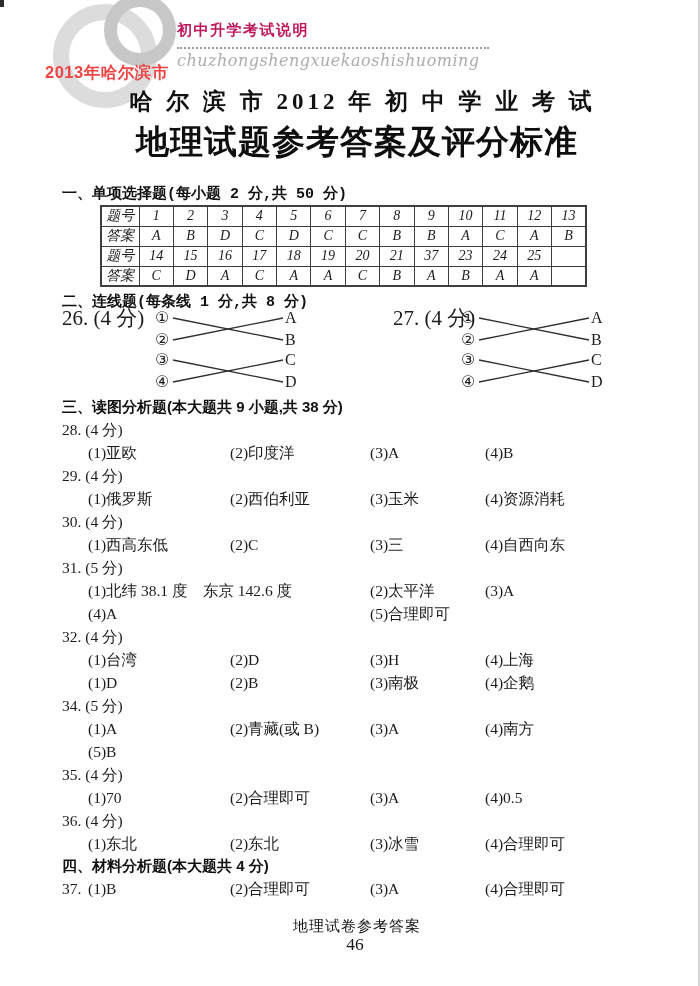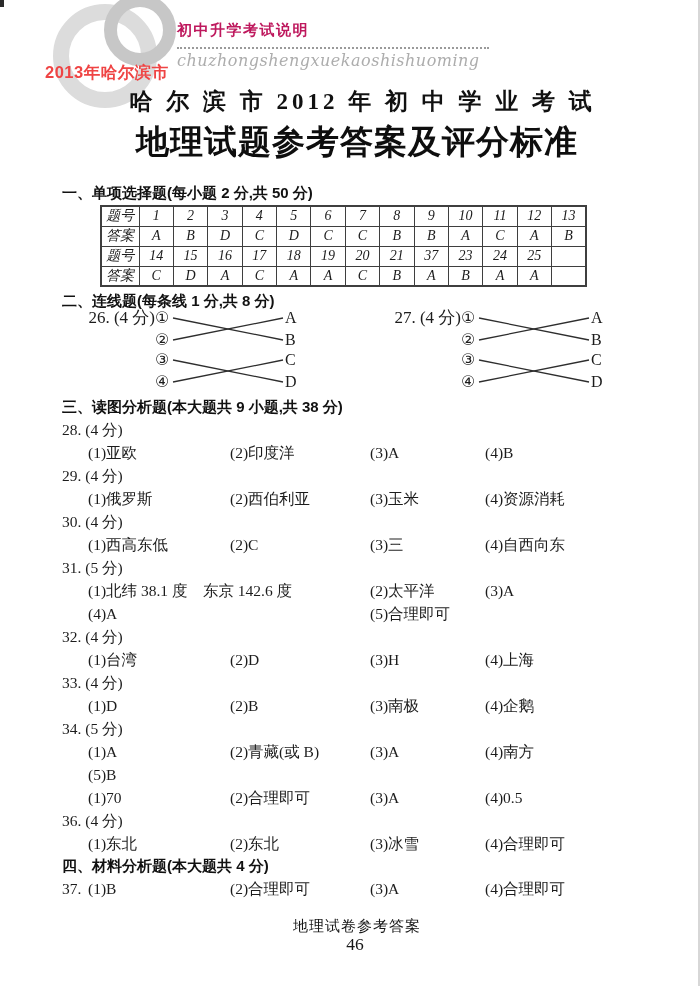--- a/index.html
+++ b/index.html
@@ -39,21 +39,21 @@
     font-size:23px; letter-spacing:4px; color:#111; white-space:nowrap;padding-left:27px;
   }
   .sub-title {
     position:absolute; left:0; top:120px; width:100%; text-align:center;
     font-family:"Liberation Serif", serif; font-weight:bold;
     font-size:33px; letter-spacing:1px; color:#0e0e0e; white-space:nowrap;padding-left:16px;
   }
 
   .sec-head-abs {
     position:absolute; left:62px;
-    font-family:Liberation Sans, sans-serif; font-weight:bold;
+    font-family:Liberation Mono, monospace; font-weight:bold;
     font-size:15px; color:#111; white-space:nowrap;
   }
   #sec1 { top:184px; }
   #sec2 { top:292px; }
 
   
   .ans-table {
     position:absolute; left:100px; top:205px; width:487px;
     border-collapse:collapse; table-layout:fixed;
     font-family:"Liberation Serif", serif; font-size:14px;
@@ -62,21 +62,21 @@
   .ans-table td {
     border:1px solid #3f3f3f; height:20px; text-align:center;
     vertical-align:middle; overflow:hidden; white-space:nowrap;font-style:italic;
   }
   .ans-table td.lab { width:38px; }
 
   
   .match-block { position:absolute; top:308px; display:flex; }
   #q26-block { left:62px; }
   #q27-block { left:393px; }
-  .match-label { font-size:17px; line-height:20px; white-space:nowrap;text-align:right; }
+  .match-label { font-size:21px; line-height:20px; white-space:nowrap; }
   #q26-block .match-label { width:93px; }
   #q27-block .match-label { width:68px; }
   .match-diagram { position:relative; width:150px; height:86px; }
   .m-item { position:absolute; height:20px; line-height:20px; }
   .m-num  { left:0; font-family:"DejaVu Sans", sans-serif; font-size:16px; }
   .m-let  { left:130px; font-family:"Liberation Serif", serif; font-size:16px; }
   .r0{top:0;} .r1{top:22px;} .r2{top:42px;} .r3{top:64px;}
   .match-lines { position:absolute; left:16px; top:0; }
   .match-lines line { stroke:#2e2e2e; stroke-width:1.3; }
 
@@ -273,21 +273,20 @@
     </div>
 
     <div class="q-num">32. (4 分)</div>
     <div class="ans-line">
       <span class="p1">(1)台湾</span>
       <span class="p2">(2)D</span>
       <span class="p3">(3)H</span>
       <span class="p4">(4)上海</span>
     </div>
 
-    <div class="q-num">33. (4 分)</div>
     <div class="ans-line">
       <span class="p1">(1)D</span>
       <span class="p2">(2)B</span>
       <span class="p3">(3)南极</span>
       <span class="p4">(4)企鹅</span>
     </div>
 
     <div class="q-num">34. (5 分)</div>
     <div class="ans-line">
       <span class="p1">(1)A</span>
@@ -295,20 +294,21 @@
       <span class="p3">(3)A</span>
       <span class="p4">(4)南方</span>
     </div>
     <div class="ans-line">
       <span class="p1">(5)B</span>
       <span class="p2"></span>
       <span class="p3"></span>
       <span class="p4"></span>
     </div>
 
+    <div class="q-num">35. (4 分)</div>
     <div class="ans-line">
       <span class="p1">(1)70</span>
       <span class="p2">(2)合理即可</span>
       <span class="p3">(3)A</span>
       <span class="p4">(4)0.5</span>
     </div>
 
     <div class="q-num">36. (4 分)</div>
     <div class="ans-line">
       <span class="p1">(1)东北</span>

